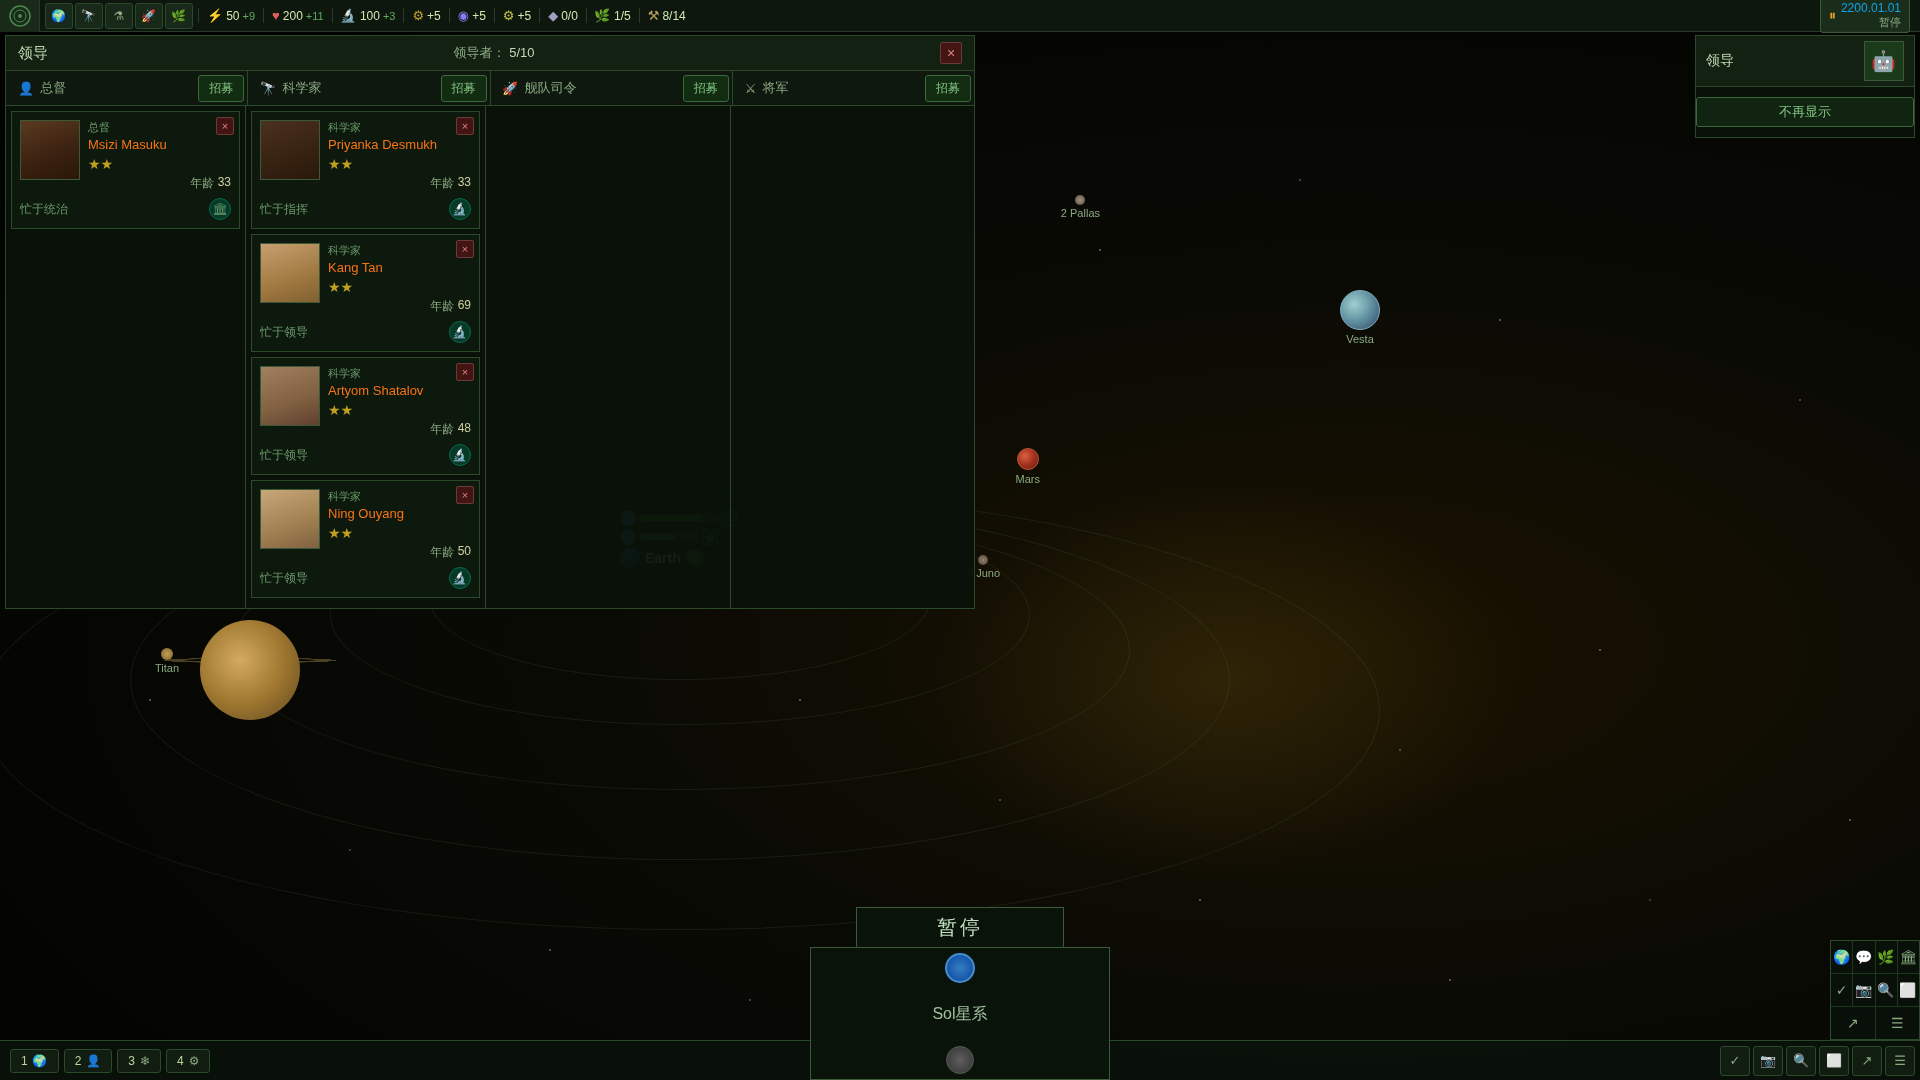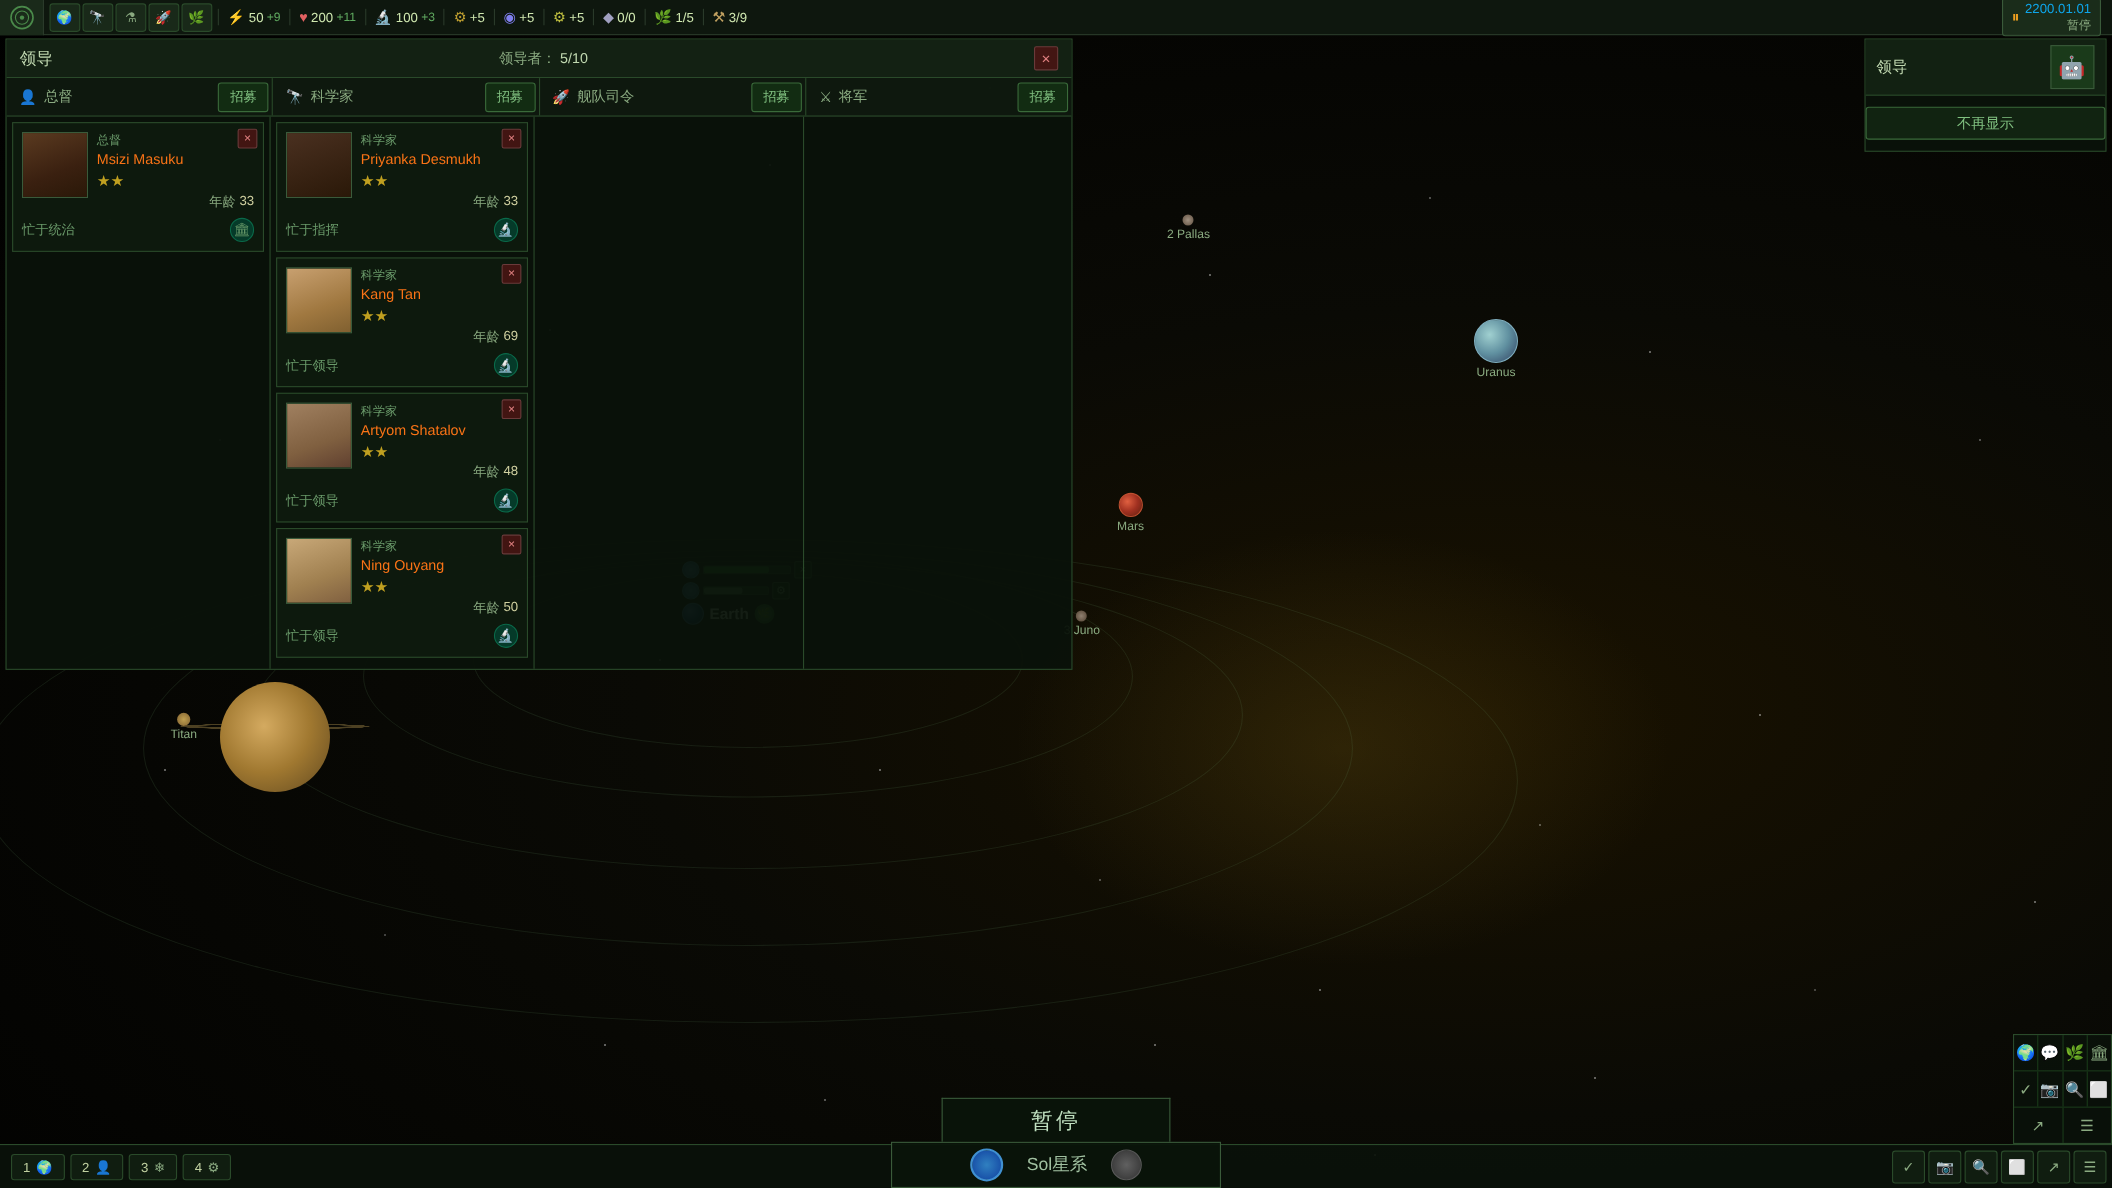--- a/index.html
+++ b/index.html
@@ -667,21 +667,21 @@
   <div style="font-size:11px;color:#8aaa80;">Titan</div>
 </div>
 
 <div class="mars-obj">
   <div style="width:22px;height:22px;background:radial-gradient(circle at 35% 35%,#e06040,#a03020,#602010);border-radius:50%;margin:0 auto 3px;border:1px solid #c05030;"></div>
   <div style="font-size:11px;color:#8aaa80;">Mars</div>
 </div>
 
 <div class="uranus-obj">
   <div style="width:40px;height:40px;background:radial-gradient(circle at 35% 35%,#a0d0d0,#6090a0,#304060);border-radius:50%;margin:0 auto 3px;border:1px solid #80b0c0;"></div>
-  <div style="font-size:11px;color:#8aaa80;">Uranus</div>
+  <div style="font-size:11px;color:#8aaa80;">Vesta</div>
 </div>
 
 <div class="pallas-obj">
   <div style="width:10px;height:10px;background:radial-gradient(circle,#a09080,#605040);border-radius:50%;margin:0 auto 2px;"></div>
   <div style="font-size:11px;color:#8aaa80;">2 Pallas</div>
 </div>
 
 <div class="juno-obj">
   <div style="width:10px;height:10px;background:radial-gradient(circle,#908070,#504030);border-radius:50%;margin:0 auto 2px;"></div>
   <div style="font-size:11px;color:#8aaa80;">3 Juno</div>
@@ -759,21 +759,21 @@
   <div class="top-resource">
     <span class="res-icon" style="color:#a0a0c0;">◆</span>
     <span class="res-val">0/0</span>
   </div>
   <div class="top-resource">
     <span class="res-icon" style="color:#60c060;">🌿</span>
     <span class="res-val">1/5</span>
   </div>
   <div class="top-resource">
     <span class="res-icon" style="color:#c0a060;">⚒</span>
-    <span class="res-val">3/9</span>
+    <span class="res-val">8/14</span>
   </div>
 
   <div class="top-right">
     <div class="pause-btn">
       <span class="pause-icon">⏸</span>
       <div style="text-align:right;">
         <div style="font-size:12px;color:#0ea5e9;">2200.01.01</div>
         <div style="font-size:11px;color:#8aaa80;">暂停</div>
       </div>
     </div>
@@ -986,21 +986,21 @@
       <span>❄</span>
     </div>
     <div class="bottom-tab">
       <span class="tab-num">4</span>
       <span>⚙</span>
     </div>
   </div>
 
   <div style="position:absolute;bottom:0;left:50%;transform:translateX(-50%);display:flex;flex-direction:column;align-items:center;">
     <div style="background:rgba(10,20,10,0.95);border:1px solid #3a5a3a;border-bottom:none;padding:6px 80px;font-size:20px;color:#c0e0c0;letter-spacing:3px;">暂停</div>
-    <div style="background:rgba(10,20,10,0.95);border:1px solid #3a5a3a;padding:5px 38px;font-size:16px;color:#a0c0a0;display:flex;align-items:center;gap:21px;min-width:300px;justify-content:center;">
+    <div style="background:rgba(10,20,10,0.95);border:1px solid #3a5a3a;padding:5px 38px;font-size:16px;color:#a0c0a0;display:flex;align-items:center;gap:21px;min-width:300px;justify-content:center;flex-direction:column;">
       <div style="width:30px;height:30px;background:radial-gradient(circle,#3080c0,#1040a0);border-radius:50%;border:2px solid #4090d0;"></div>
       <span>Sol星系</span>
       <div style="width:28px;height:28px;background:radial-gradient(circle,#606060,#303030);border-radius:50%;border:1px solid #5a5a5a;"></div>
     </div>
   </div>
 
   <div style="margin-left:auto;display:flex;align-items:center;gap:3px;padding-right:5px;">
     <div class="br-icon">✓</div>
     <div class="br-icon">📷</div>
     <div class="br-icon">🔍</div>

